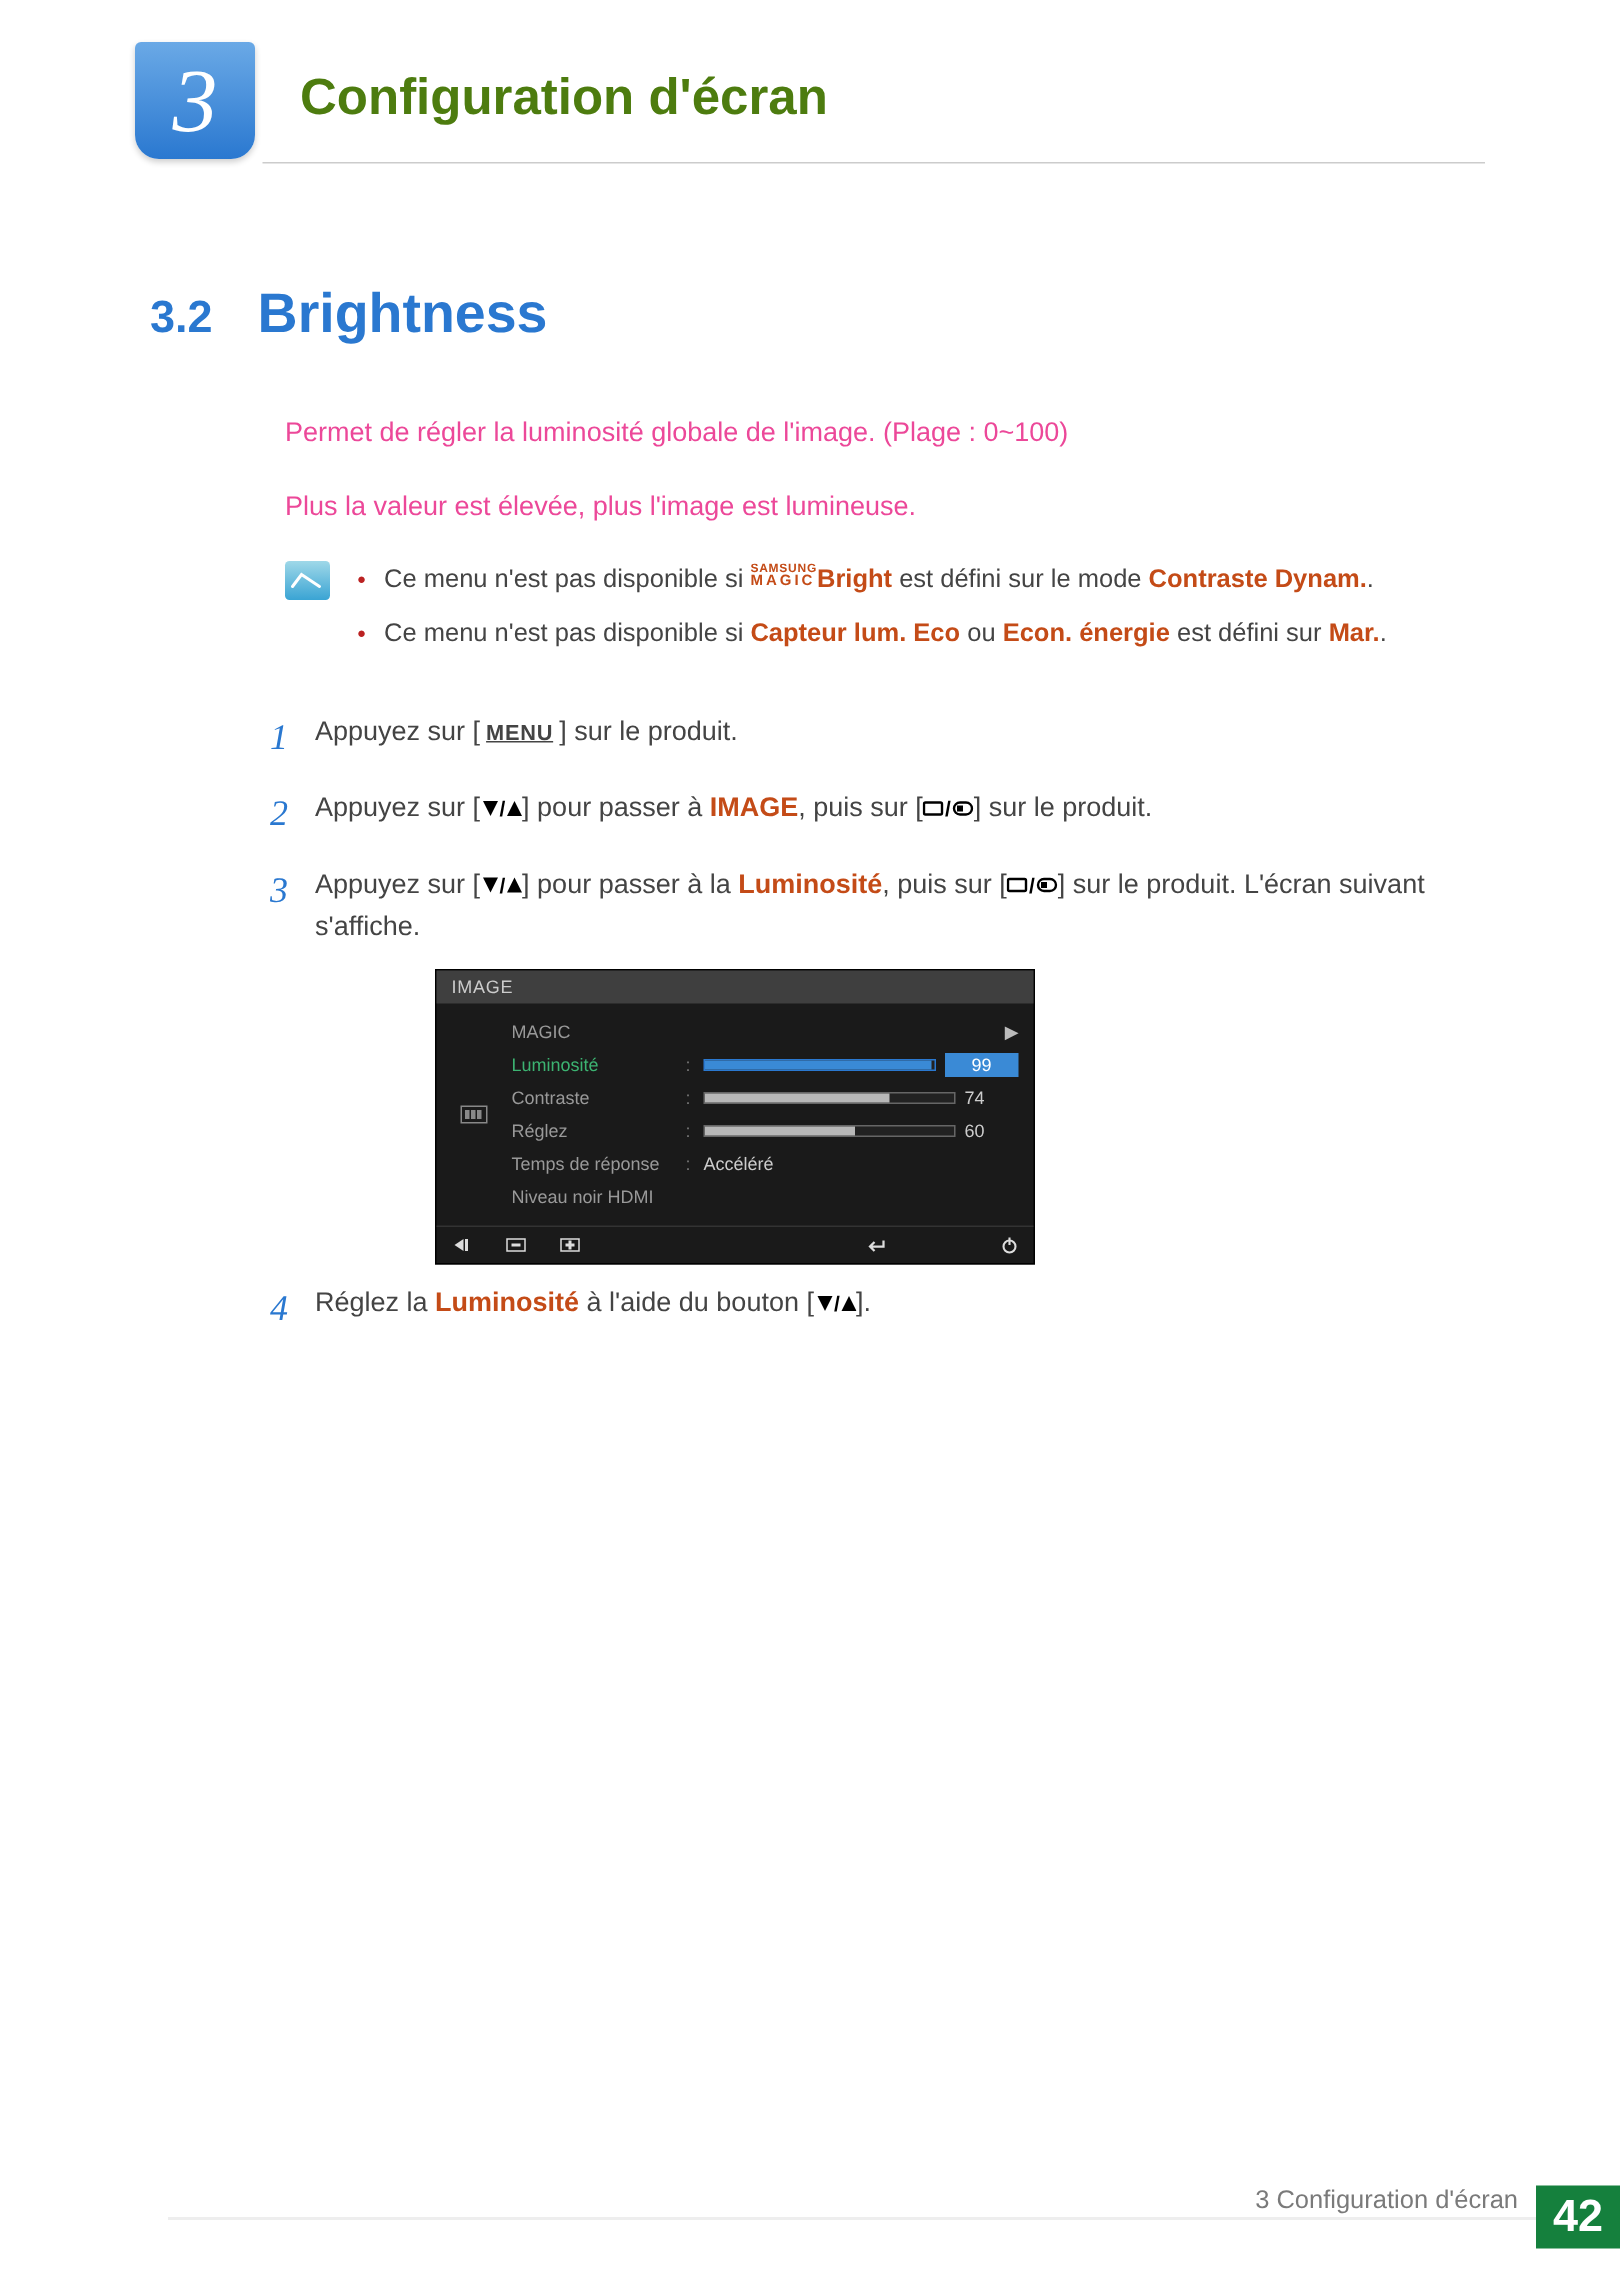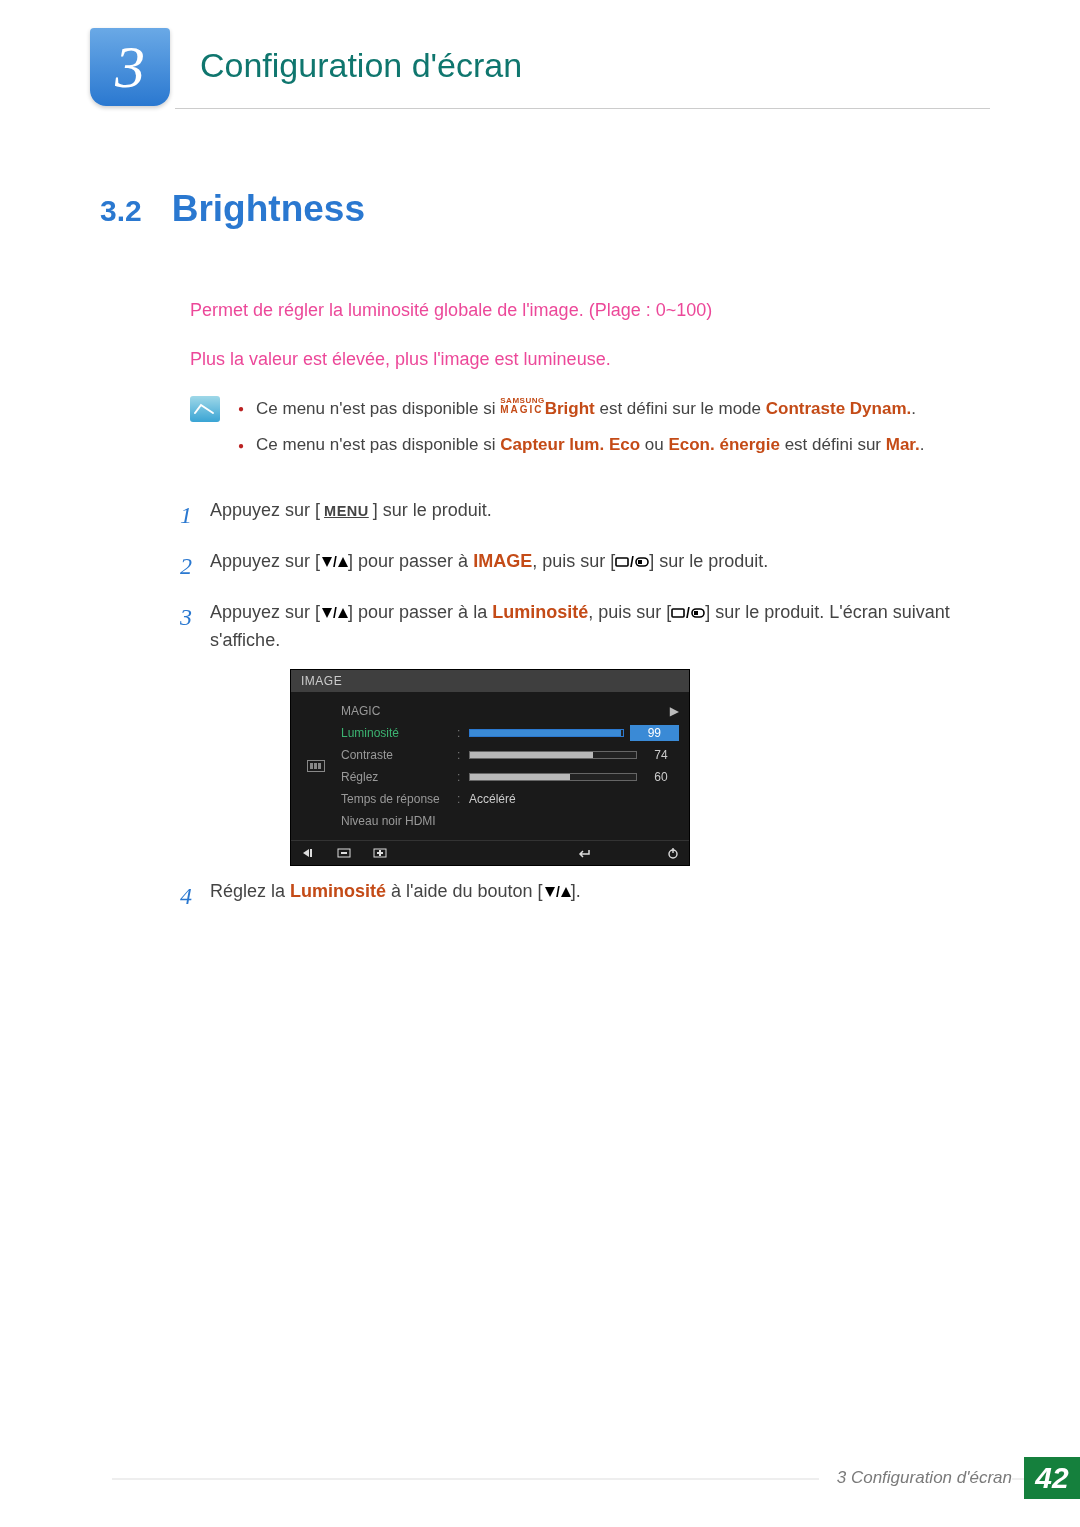--- a/index.html
+++ b/index.html
@@ -34,42 +34,42 @@
     color: #fff;
     font-size: 60px;
     font-weight: 400;
     font-style: italic;
     font-family: Georgia, serif;
   }
   .chapter-title {
     position: absolute;
     top: 46px;
     left: 200px;
-    color: #0f766e;
+    color: #4d7c0f;
     font-size: 34px;
-    font-weight: 400;
+    font-weight: 700;
   }
   .hr {
     position: absolute;
     top: 108px;
     left: 175px;
     right: 90px;
     border-bottom: 1px solid #ccc;
   }
   .section {
     position: absolute;
     top: 188px;
     left: 100px;
     right: 90px;
   }
   .section-h {
     display: flex;
     align-items: baseline;
     gap: 30px;
-    margin-bottom: 68px;
+    margin-bottom: 46px;
   }
   .section-num {
     color: #2a78d0;
     font-size: 30px;
     font-weight: 700;
   }
   .section-title {
     color: #2a78d0;
     font-size: 37px;
     font-weight: 700;
@@ -117,38 +117,37 @@
   }
   .osd-header { background:#3f3f3f; color:#ccc; padding:4px 10px; font-size:12px; letter-spacing:.5px; }
   .osd-body { padding:8px 10px 8px 10px; display:flex; gap:10px; }
   .osd-left { width:30px; display:flex; flex-direction:column; align-items:center; justify-content:center; }
   .osd-left .bar-icon { border:1px solid #888; width:18px; height:12px; position:relative; }
   .osd-left .bar-icon::before { content:""; position:absolute; left:2px; top:2px; bottom:2px; width:3px; background:#888; box-shadow:4px 0 0 #888, 8px 0 0 #888; }
   .osd-rows { flex:1; }
   .osd-row { display:flex; align-items:center; height:22px; gap:6px; }
   .osd-row .label { width:110px; color:#999; text-align:left; }
   .osd-row .colon { width:6px; color:#777; }
-  .osd-row .value { width:36px; text-align:center; color:#ccc; }
+  .osd-row .value { width:36px; text-align:left; color:#ccc; }
   .osd-row .bar { flex:1; height:8px; border:1px solid #666; background:#222; position:relative; }
   .osd-row .bar .fill { position:absolute; left:0; top:0; bottom:0; background:#b8b8b8; }
   .osd-row.active .label { color:#3cb371; }
   .osd-row.active .bar { border-color:#2a78d0; }
   .osd-row.active .bar .fill { background:#3a8ad6; }
   .osd-row.active .value { background:#3a8ad6; color:#fff; padding:1px 18px; width:auto; min-width:28px; text-align:center; }
   .osd .arrow { color:#bbb; margin-left:auto; }
   .osd-footer { border-top:1px solid #333; display:flex; align-items:center; padding:6px 10px; gap:22px; color:#ccc; }
   .osd-footer .grow { flex:1; }
   .osd-footer svg { display:block; }
 
   
   .foot {
     position:absolute; bottom:28px; right:0; left:112px;
-    display:flex; align-items:center; justify-content:flex-end;
+    display:flex; align-items:flex-start; justify-content:flex-end;
     height:42px;
-    font-style:italic;
   }
   .foot .bar-left { position:absolute; left:0; right:0; top:50%; border-top:2px solid #eee; }
   .foot .text { position:relative; color:#7a7a7a; font-size:17px; margin-right:12px; background:#fff; padding-left:18px; }
   .foot .pnum {
     position:relative;
     background:#15803d; color:#fff; font-size:30px; font-weight:700;
     width:56px; height:42px; display:flex; align-items:center; justify-content:center;
   }
 </style>
 </head>

